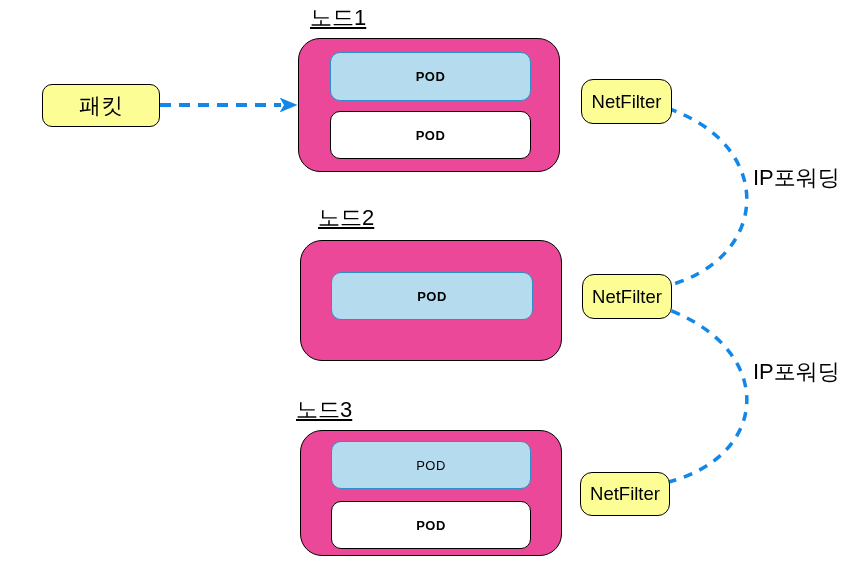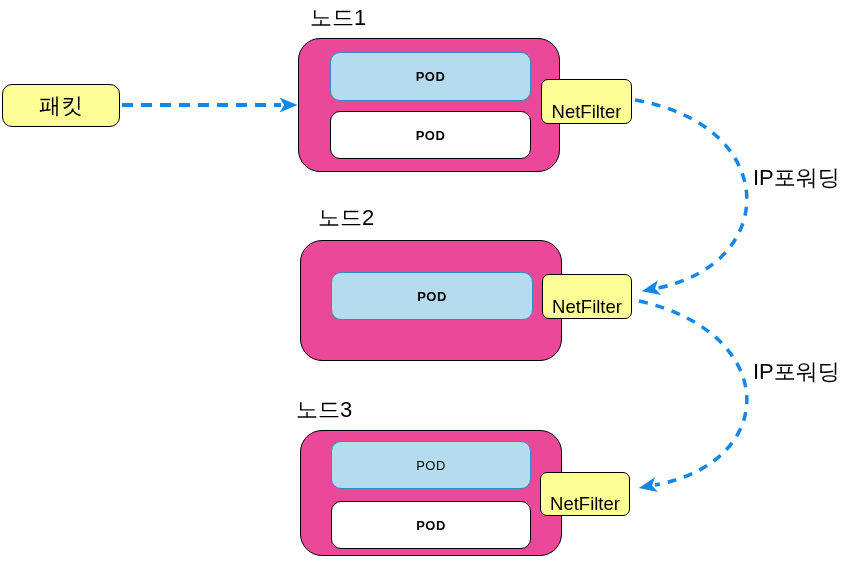--- a/index.html
+++ b/index.html
@@ -7,35 +7,35 @@
     position:relative;width:861px;height:561px;background:#ffffff;overflow:hidden;
     font-family:"Liberation Sans","DejaVu Sans",sans-serif;color:#000;
   }
   .arrow-layer{position:absolute;left:0;top:0;width:861px;height:561px;pointer-events:none;}
   .dash-line{fill:none;stroke:var(--arrow-blue,#1287E8);stroke-dasharray:11 8;stroke-width:4;}
   .dash-curve{fill:none;stroke:var(--arrow-blue,#1287E8);stroke-dasharray:9 8;stroke-width:3.5;}
   .arrowhead{fill:var(--arrow-blue,#1287E8);}
   .yellow-box{
     position:absolute;background:var(--accent-yellow,#FDFD96);
     border:1.6px solid #000;border-radius:10px;
-    display:flex;align-items:center;justify-content:center;box-sizing:border-box;
+    display:flex;align-items:center;justify-content:center;box-sizing:border-box;margin-left:40px;
   }
   .packet{left:2px;top:84px;width:118px;height:43px;font-size:22px;}
-  .netfilter{font-size:18.5px;border-radius:7px;align-items:flex-end;}
+  .netfilter{font-size:18.5px;border-radius:12px;}
   .nf1{left:541px;top:79px;width:91px;height:45px;}
   .nf2{left:542px;top:274px;width:90px;height:45px;}
   .nf3{left:540px;top:472px;width:90px;height:44px;}
   .node{
     position:absolute;border:1.6px solid #000;border-radius:22px;background:#ec4899;box-sizing:border-box;
   }
   .node1{left:298px;top:38px;width:262px;height:134px;}
   .node2{left:300px;top:240px;width:262px;height:121px;}
   .node3{left:300px;top:430px;width:262px;height:126px;}
   .node-title{
-    position:absolute;font-size:22px;line-height:26px;white-space:nowrap;
+    position:absolute;font-size:22px;line-height:26px;white-space:nowrap;text-decoration:underline;
   }
   .t1{left:310px;top:5px;}
   .t2{left:318px;top:205px;}
   .t3{left:296px;top:397px;}
   .pod{
     position:absolute;border-radius:10px;box-sizing:border-box;
     display:flex;align-items:center;justify-content:center;
     font-size:13px;font-weight:bold;letter-spacing:0.5px;
   }
   .pod-blue{background:var(--pod-blue-fill,#B5DCEE);border:1.6px solid var(--pod-blue-border,#2E8FC4);}

